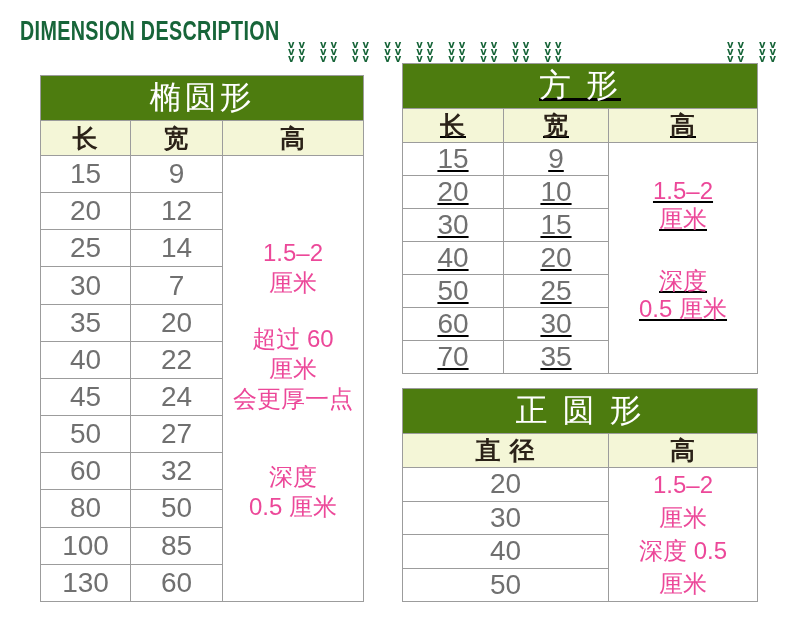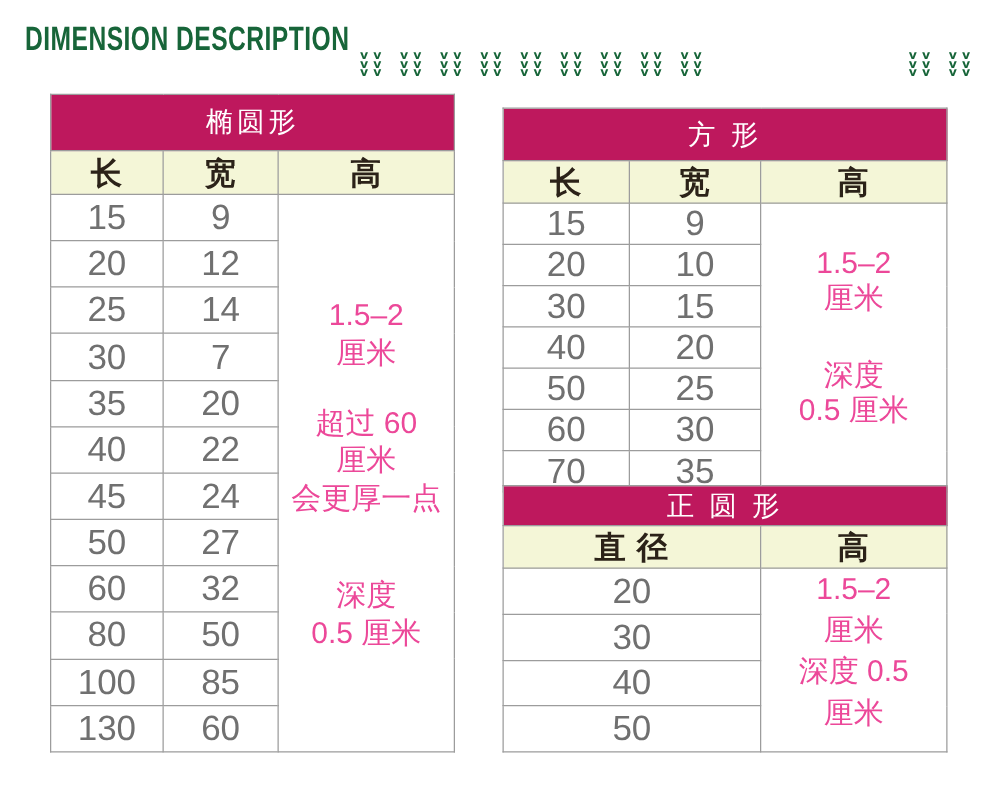--- a/index.html
+++ b/index.html
@@ -17,36 +17,36 @@
   .wave-group { display:flex; flex-direction:column;margin-top:24px; }
   .wave-row { font-size:10px; font-weight:bold; letter-spacing:4px; line-height:7px;
               color:#176539; font-family:"DejaVu Sans", sans-serif; }
   .hdr-zh { position:absolute; left:596px; top:18px; font-size:23px; font-weight:bold;
             color:#176539; letter-spacing:2px; white-space:nowrap; }
 
   
   table.tbl { position:absolute; border-collapse:collapse; table-layout:fixed;
               background:#ffffff; }
   table.tbl td, table.tbl th { border:1px solid #9C9C9C; padding:0; text-align:center; }
-  td.title { background:#be185d; color:#ffffff; font-size:22px; letter-spacing:3px;
+  td.title { background:#4d7c0f; color:#ffffff; font-size:32px; letter-spacing:3px;
              font-weight:normal; }
   tr.cols th { background:#F4F6D7; color:#2B2218; font-size:25px; font-weight:bold;
                letter-spacing:1px; }
   td.num { font-size:28px; color:#707070; }
   td.notes { vertical-align:top; }
   .nb { font-size:24px; color:#ec4899; text-align:center; }
 
   #tbl-oval { left:40px; top:75px; width:324px; height:527px; }
   #tbl-oval tbody tr { height:37px; }
   #tbl-oval .nb { line-height:30px; }
   #tbl-oval .nb1 { margin-top:82px; }
   #tbl-oval .nb2 { margin-top:26px; }
   #tbl-oval .nb3 { margin-top:48px; }
 
-  #tbl-square { left:402px; top:86px; width:356px; height:283px; }
+  #tbl-square { left:402px; top:63px; width:356px; height:283px;text-decoration:underline; }
   #tbl-square tbody tr { height:30px; }
   #tbl-square .nb { line-height:28px; }
   #tbl-square .nb1 { margin-top:34px; }
   #tbl-square .nb2 { margin-top:34px; }
 
   #tbl-circle { left:402px; top:388px; width:356px; height:214px; }
   #tbl-circle tbody tr { height:33px; }
   #tbl-circle .nb { line-height:33px; }
   #tbl-circle .nb1 { margin-top:0; }
 </style>

